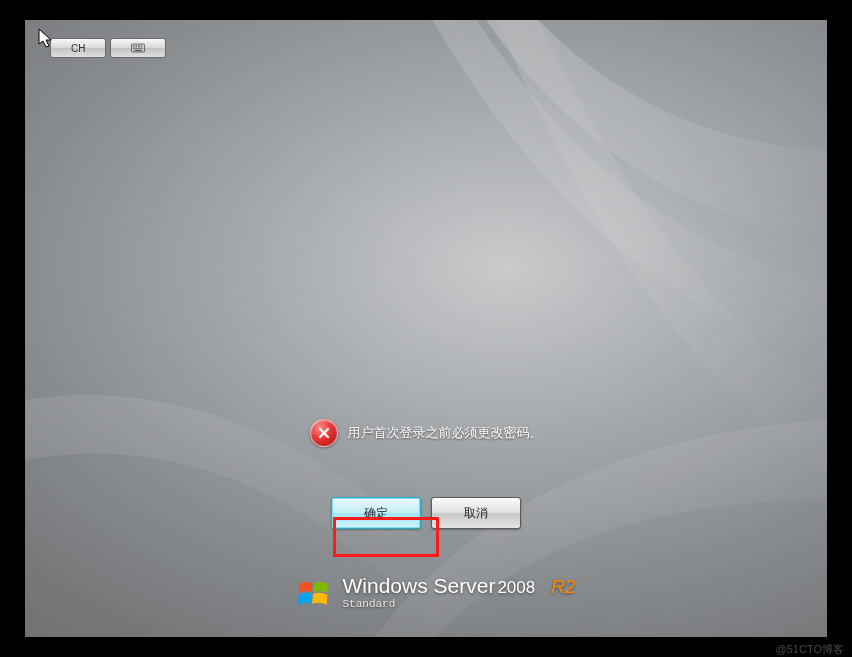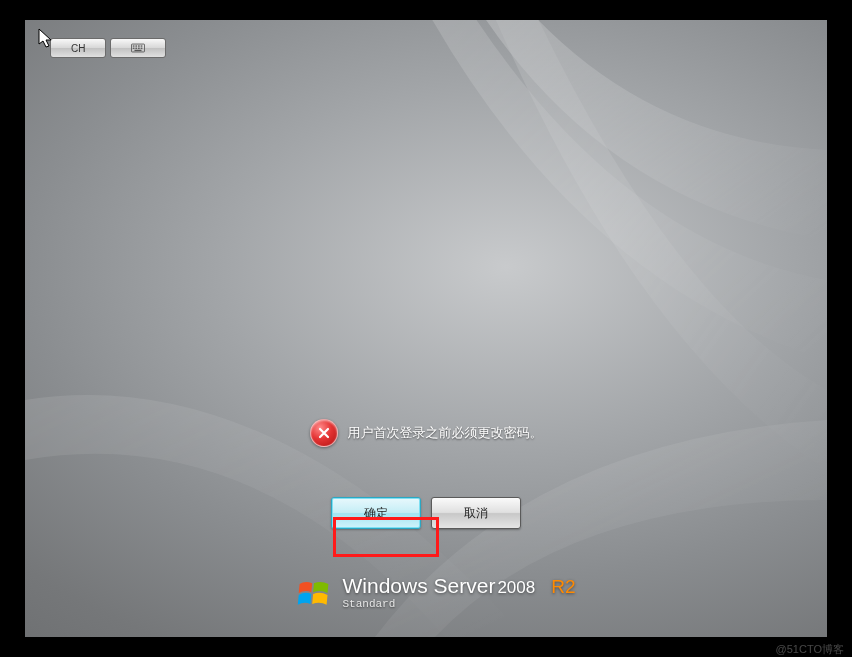--- a/index.html
+++ b/index.html
@@ -124,21 +124,21 @@
     }
     .brand-text { line-height: 1.1; }
     .brand-line1 {
       color: #fff;
       font-size: 21px;
       font-weight: 300;
       text-shadow: 0 1px 3px rgba(0,0,0,0.5);
     }
     .brand-line1 .srv { font-weight: 400; }
     .brand-line1 .year { font-weight: 300; font-size: 17px; margin-left: 2px; }
-    .brand-line1 .r2 { color: #ff8a00; font-weight: 500; font-size: 19px; margin-left: 16px; }
+    .brand-line1 .r2 { color: #ff8a00; font-weight: 500; font-size: 19px; margin-left: 16px; font-style: italic; }
     .brand-line2 {
       color: #e6e6e6;
       font-size: 11px;
       font-weight: 300;
       text-shadow: 0 1px 2px rgba(0,0,0,0.5);
       font-family: Liberation Mono, monospace;
     }
     .cursor {
       position: absolute;
       top: 28px;

